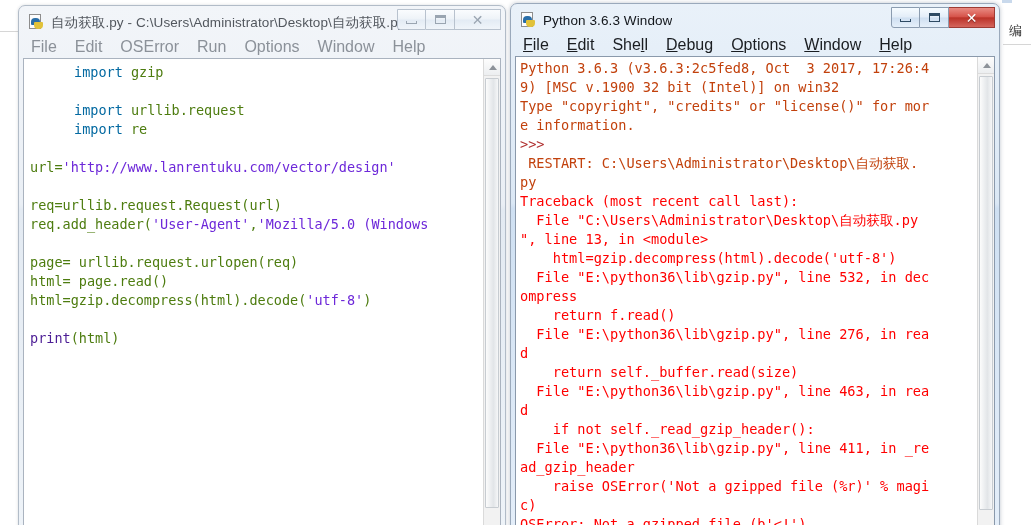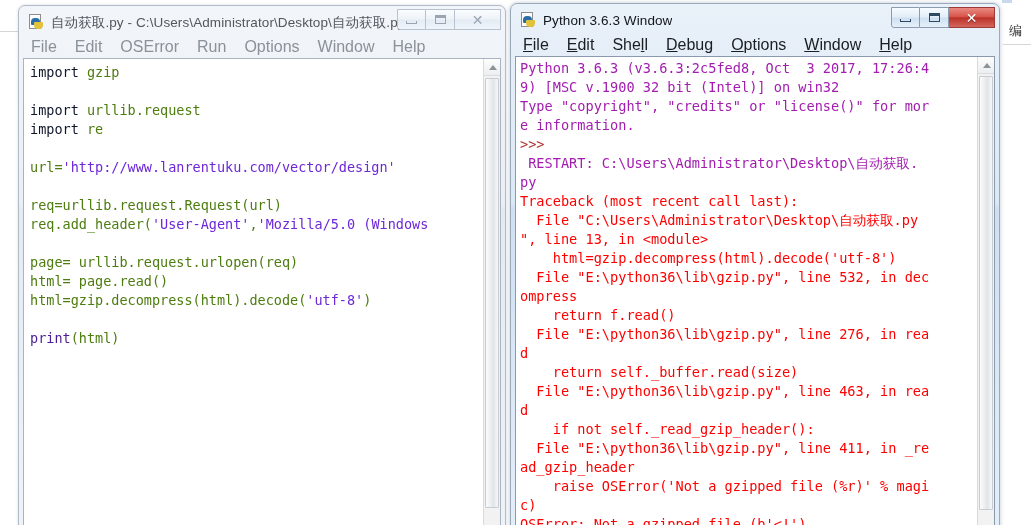--- a/index.html
+++ b/index.html
@@ -184,38 +184,38 @@
     flex: 1 1 auto;
     overflow: hidden;
     background: #ffffff;
     padding: 4px 0 0 6px;
     font-family: "DejaVu Sans Mono", monospace;
     font-size: 13.5px;
     line-height: 19px;
     white-space: pre;
   }
   .code-line { white-space: pre; height: 19px; }
-  .tok-kw  { color: #0f172a; }
+  .tok-kw  { color: #0369a1; margin-left: 44px; }
   .tok-str { color: #6d28d9; }
   .tok-bi  { color: #4c1d95; }
   .tok-txt { color: #4d7c0f; }
 
   .shellarea {
     position: relative;
     flex: 1 1 auto;
     overflow: hidden;
     background: #ffffff;
     padding: 2px 0 0 4px;
     font-family: "DejaVu Sans Mono", monospace;
     font-size: 13.6px;
     line-height: 19px;
     white-space: pre;
   }
   .sh-line { white-space: pre; height: 19px; }
-  .sh-black  { color: #a21caf; }
+  .sh-black  { color: #c2410c; }
   .sh-err    { color: #ff0000; }
   .sh-prompt { color: #b03030; }
 
   
   .vscroll {
     flex: 0 0 17px;
     width: 17px;
     background: #f2f2f2;
     border-left: 1px solid #dadada;
     position: relative;

